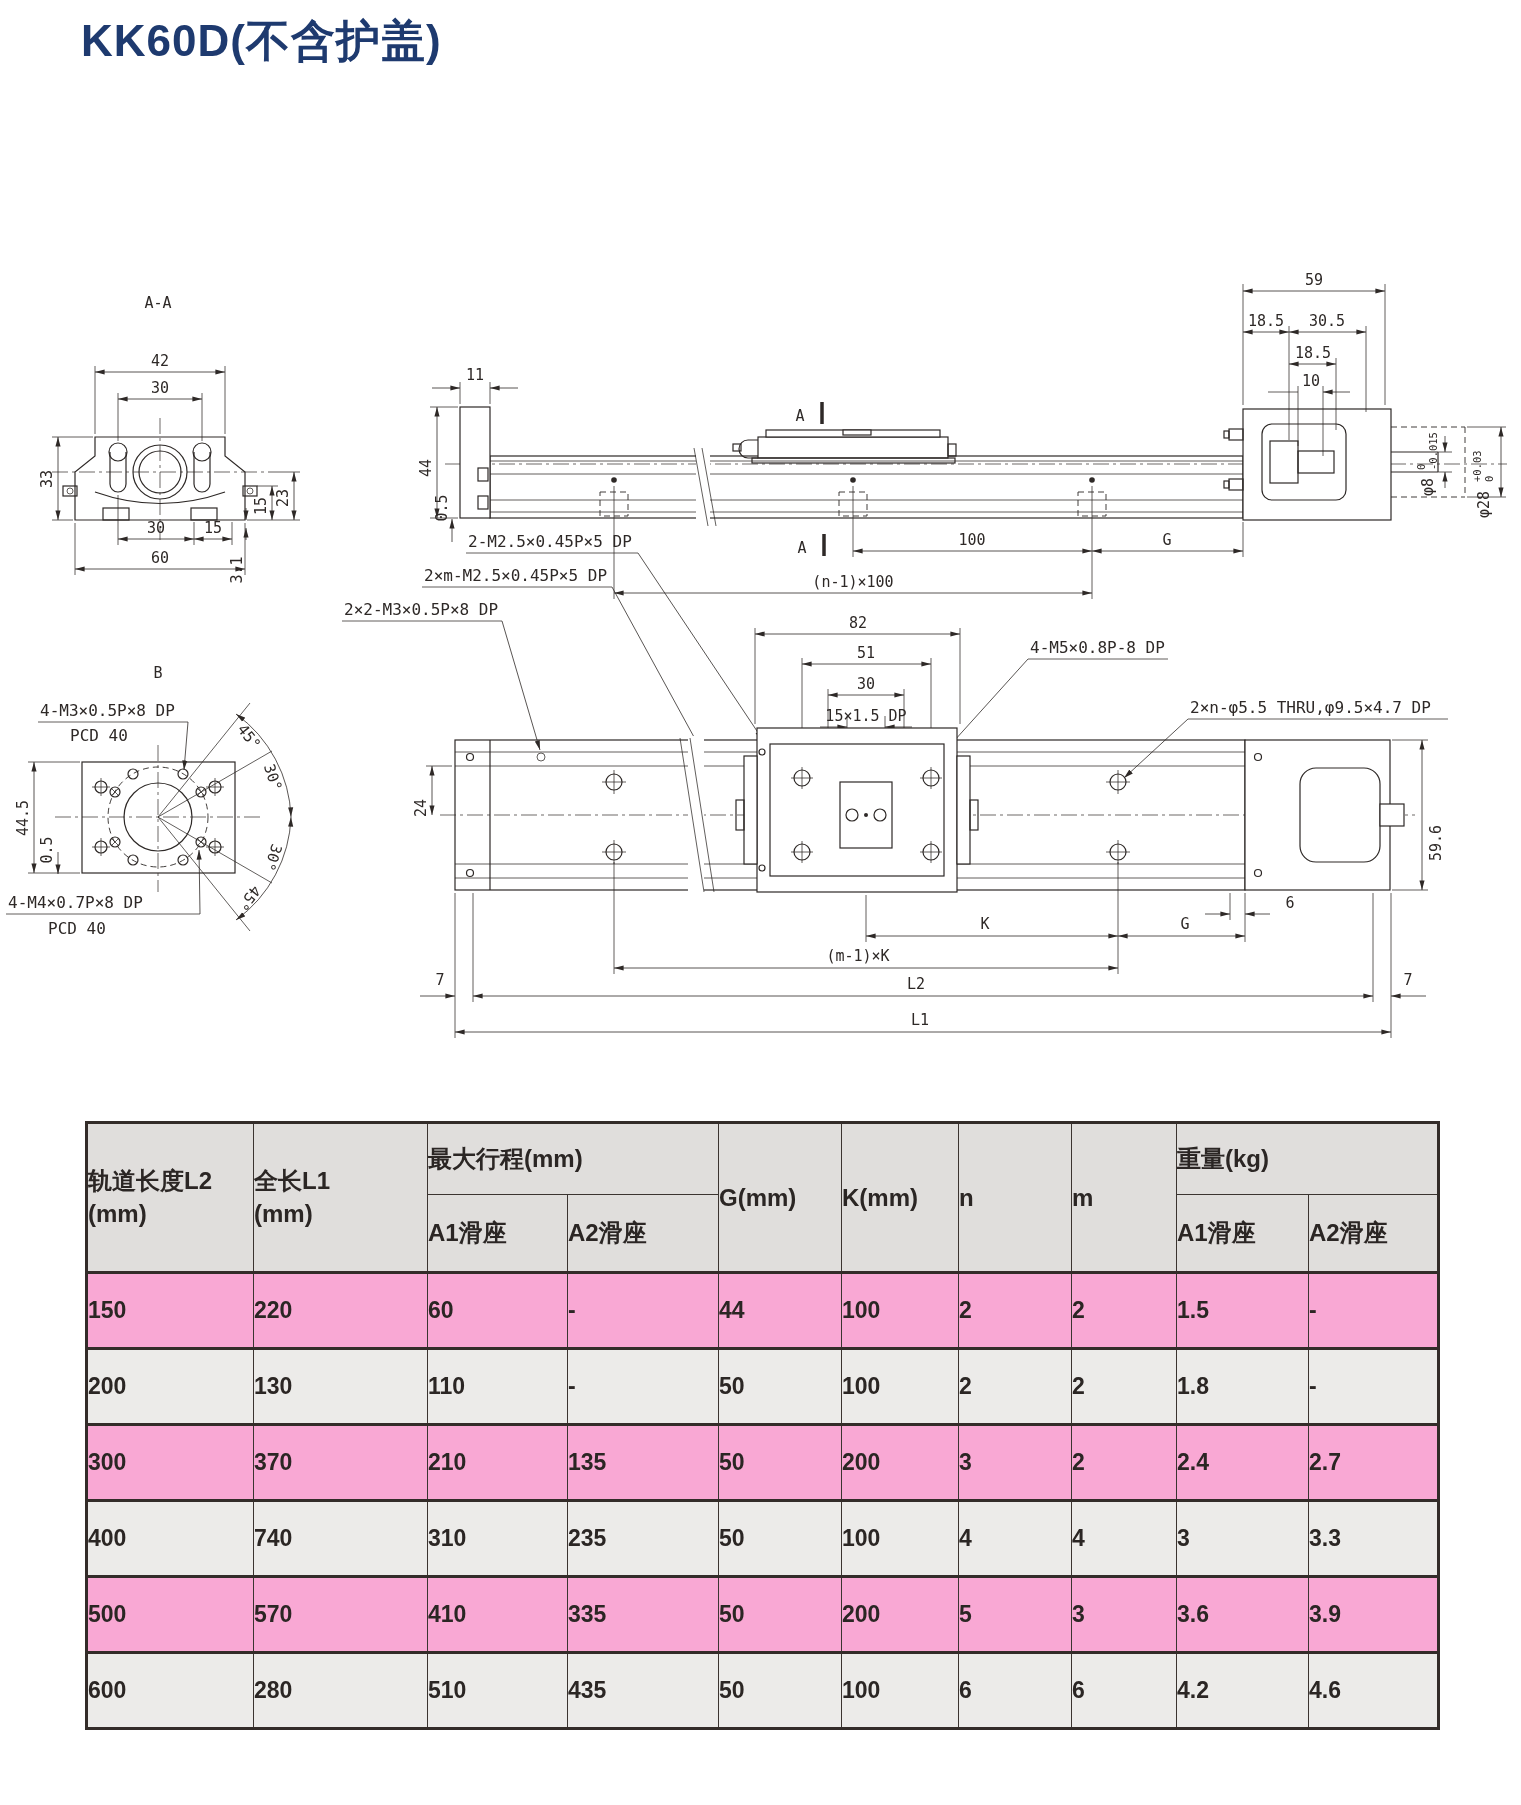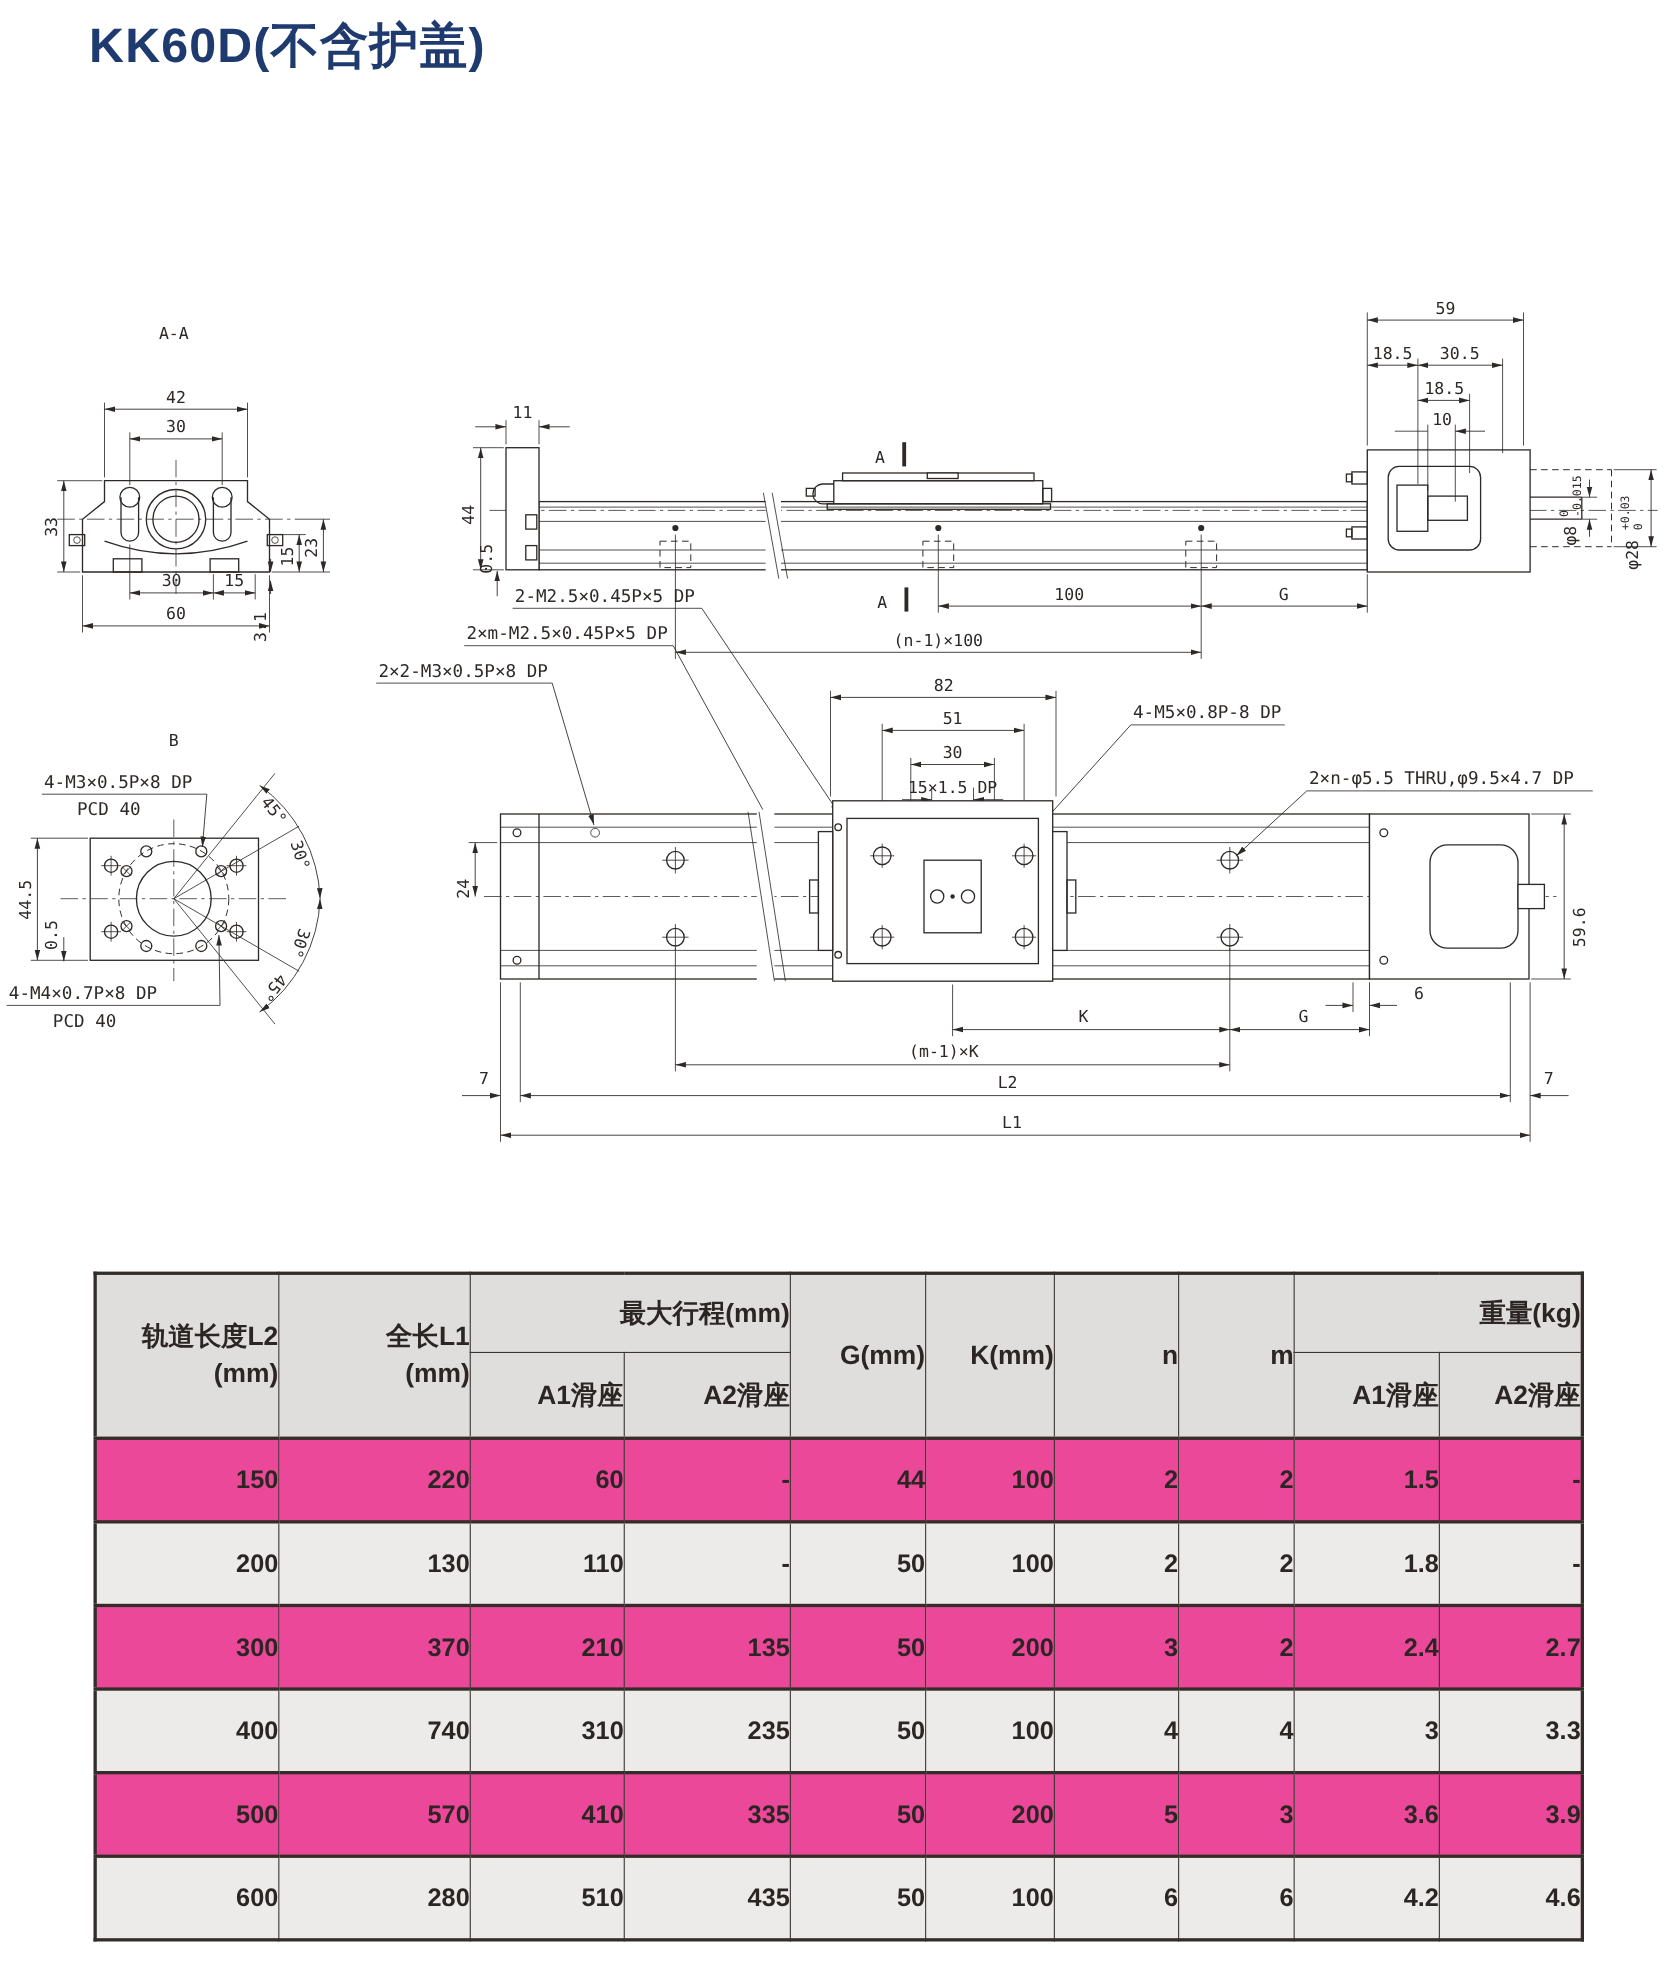--- a/index.html
+++ b/index.html
@@ -19,28 +19,28 @@
   .thk{stroke:#2e2927;stroke-width:3.5}
   .dot{fill:#2e2927;stroke:none}
   text.dt{font-family:"DejaVu Sans Mono","Liberation Mono",monospace;font-size:15px;
        fill:#2e2927;text-anchor:middle}
   text.ct{font-family:"DejaVu Sans Mono","Liberation Mono",monospace;font-size:16px;
        fill:#2e2927;text-anchor:start}
   text.sm{font-family:"DejaVu Sans Mono","Liberation Mono",monospace;font-size:10.5px;
        fill:#2e2927;text-anchor:start}
 
   
-  table.spec{position:absolute;left:85px;top:1156px;width:1352px;border-collapse:collapse;
-       table-layout:fixed;text-align:right;color:#2b2624;border:3.5px solid #332c29;}
+  table.spec{position:absolute;left:85px;top:1121px;width:1352px;border-collapse:collapse;
+       table-layout:fixed;text-align:left;color:#2b2624;border:3.5px solid #332c29;}
   table.spec th,table.spec td{border:1.6px solid #3b3430;font-weight:bold;padding:0;}
   table.spec thead th{background:#e0dedc;font-size:24px;}
   table.spec thead tr.h1{height:72px}
   table.spec thead tr.h2{height:78px}
   table.spec tbody td{font-size:23px;border-top:3.2px solid #332c29;}
-  table.spec tbody tr{height:76px;background:#ec4899}
+  table.spec tbody tr{height:76px;background:#f9a8d4}
   table.spec tbody tr:nth-child(even){background:#ecebe9}
   .hcell div{line-height:1.35}
 </style>
 </head>
 <body>
 
 <div class="page-title">KK60D(不含护盖)</div>
 
 <svg class="drawing" width="1521" height="1805" viewBox="0 0 1521 1805" xmlns="http://www.w3.org/2000/svg">
   <defs>

